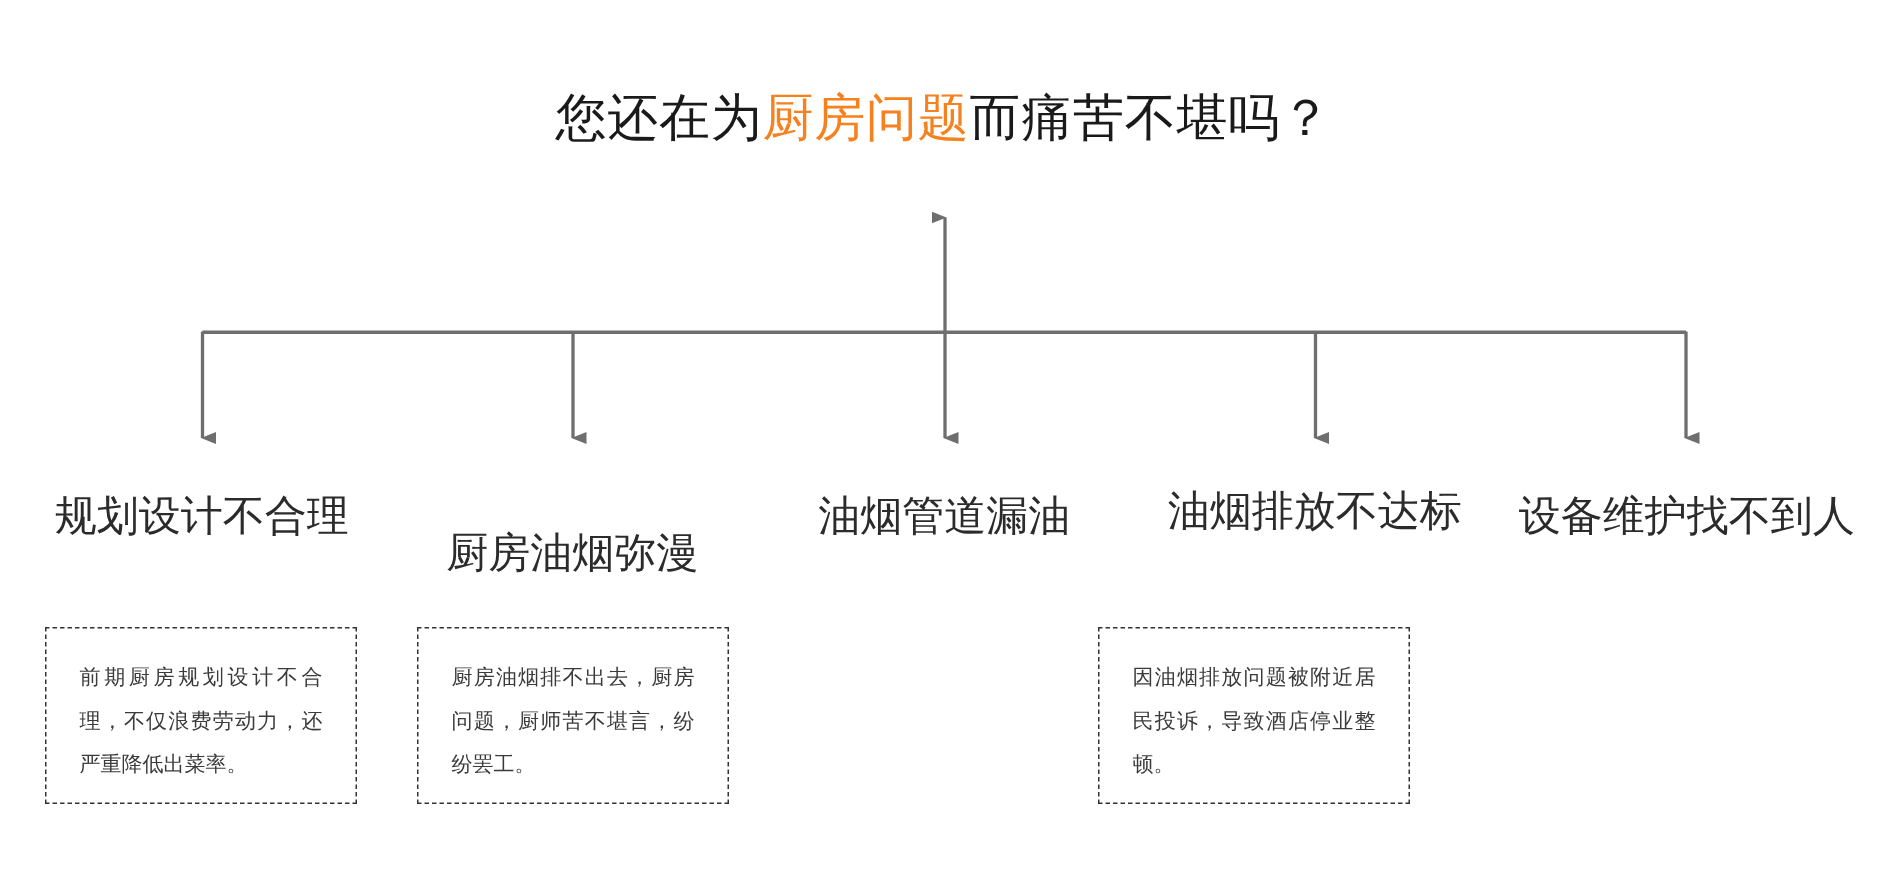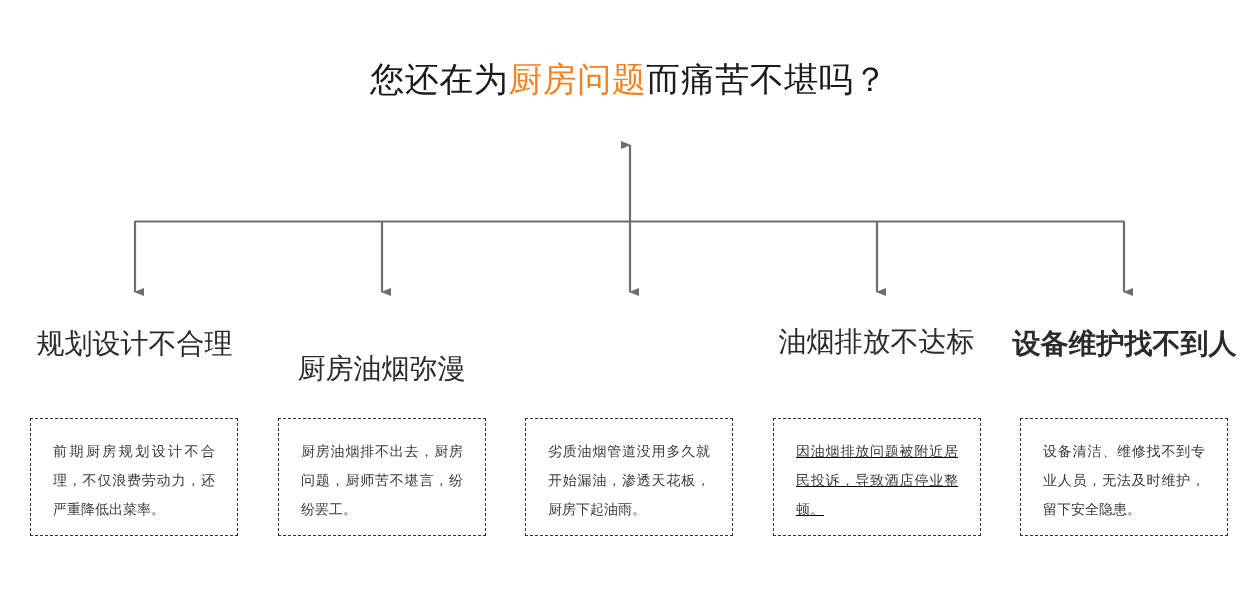--- a/index.html
+++ b/index.html
@@ -119,35 +119,30 @@
     <line x1="135" y1="221" x2="135" y2="292" stroke="#6e6e6e" stroke-width="2.2" marker-end="url(#arrow-down)"></line>
     <line x1="382" y1="221" x2="382" y2="292" stroke="#6e6e6e" stroke-width="2.2" marker-end="url(#arrow-down)"></line>
     <line x1="630" y1="221" x2="630" y2="292" stroke="#6e6e6e" stroke-width="2.2" marker-end="url(#arrow-down)"></line>
     <line x1="877" y1="221" x2="877" y2="292" stroke="#6e6e6e" stroke-width="2.2" marker-end="url(#arrow-down)"></line>
     <line x1="1124" y1="221" x2="1124" y2="292" stroke="#6e6e6e" stroke-width="2.2" marker-end="url(#arrow-down)"></line>
   </svg>
 
   <div class="headings">
     <div class="col-heading" style="left:11px;">规划设计不合理</div>
     <div class="col-heading" style="left:258px;margin-top:25px;">厨房油烟弥漫</div>
+    <div class="col-heading" style="left:506px;">油烟管道漏油</div>
     <div class="col-heading" style="left:753px;font-family:Liberation Mono, monospace;">油烟排放不达标</div>
-    <div class="col-heading" style="left:1001px;font-weight:bold;">设备维护找不到人</div>
+    <div class="col-heading" style="left:1001px;">设备维护找不到人</div>
   </div>
 
   <div class="boxes">
     <div class="desc-box" style="left:30px;">
       <div class="desc-text">前期厨房规划设计不合理，不仅浪费劳动力，还严重降低出菜率。</div>
     </div>
     <div class="desc-box" style="left:278px;">
       <div class="desc-text">厨房油烟排不出去，厨房问题，厨师苦不堪言，纷纷罢工。</div>
     </div>
-    <div class="desc-box" style="left:525px;">
-      <div class="desc-text">劣质油烟管道没用多久就开始漏油，渗透天花板，厨房下起油雨。</div>
-    </div>
-    <div class="desc-box" style="left:773px;text-decoration:underline;">
+    <div class="desc-box" style="left:732px;">
       <div class="desc-text">因油烟排放问题被附近居民投诉，导致酒店停业整顿。</div>
-    </div>
-    <div class="desc-box" style="left:1020px;">
-      <div class="desc-text">设备清洁、维修找不到专业人员，无法及时维护，留下安全隐患。</div>
     </div>
   </div>
 
 </div>
 
 </body></html>

